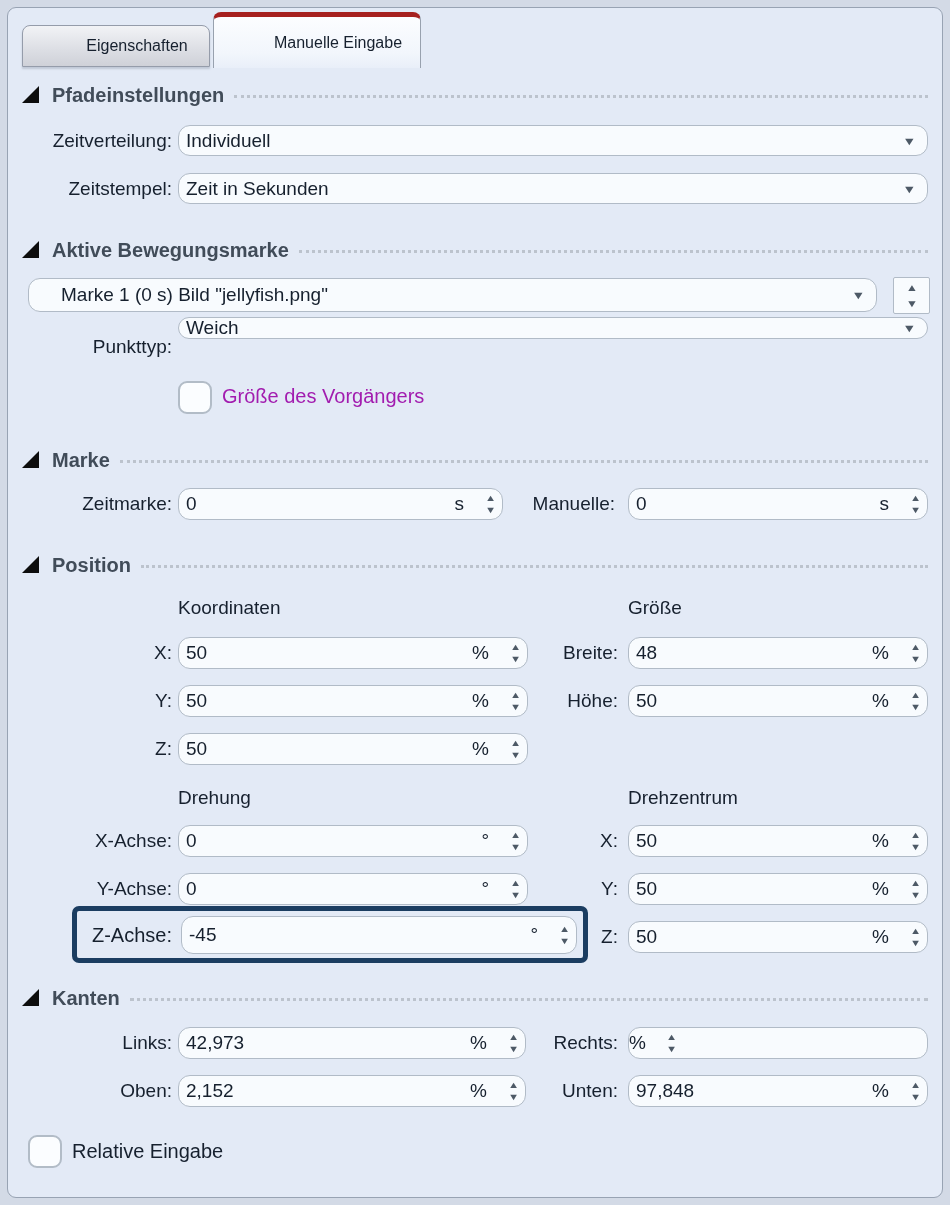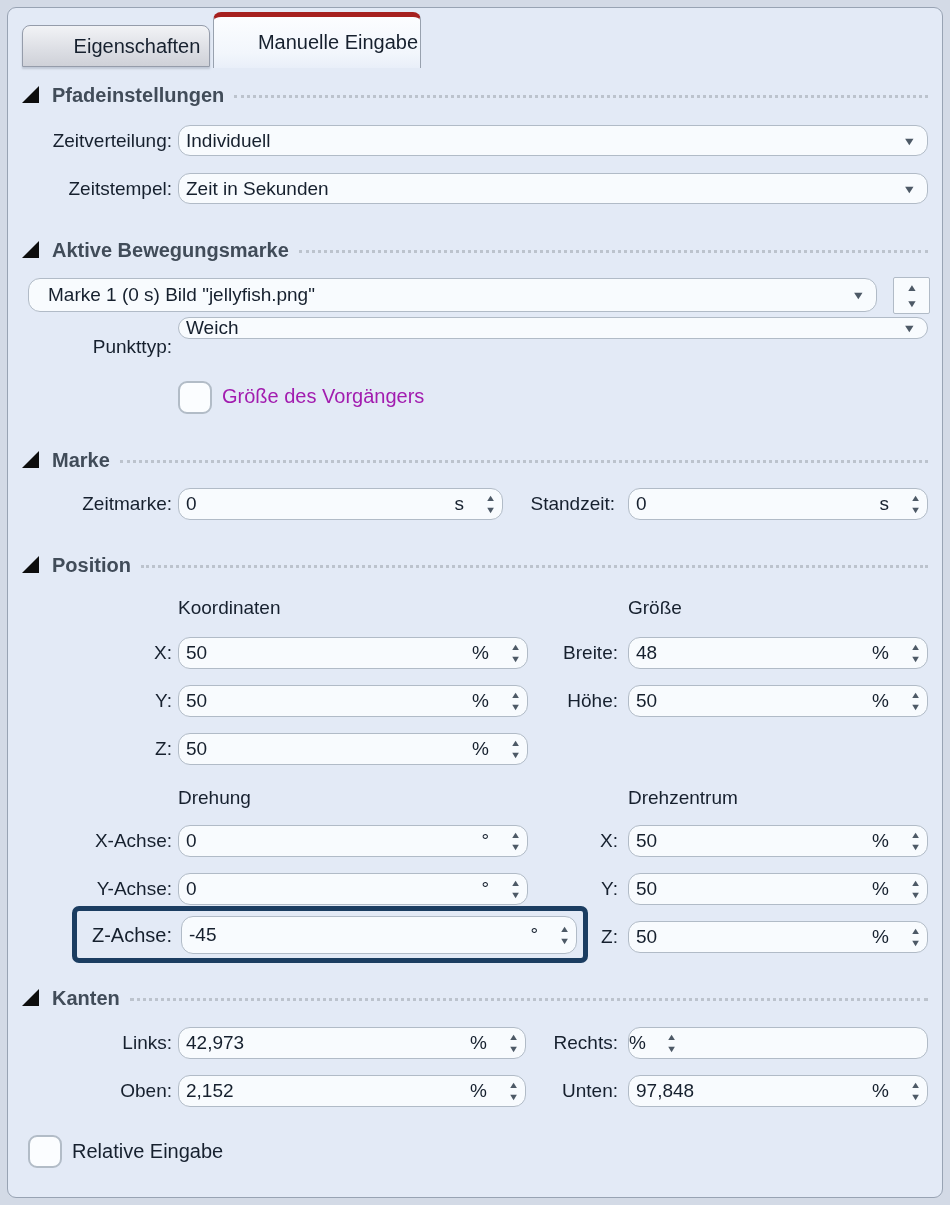--- a/index.html
+++ b/index.html
@@ -12,21 +12,21 @@
   }
   .panel {
     position:absolute; left:7px; top:7px; width:936px; height:1191px;
     background:#e3eaf6;
     border:1px solid #98a3b3;
     border-radius:9px;
   }
   
   .tab {
     position:absolute; display:flex; align-items:center; justify-content:center;
-    font-size:20px; border-radius:8px 8px 0 0; cursor:default;padding-left:42px;
+    font-size:16px; border-radius:8px 8px 0 0; cursor:default;padding-left:42px;
   }
   .tab-inactive {
     left:22px; top:25px; width:188px; height:42px;
     background:linear-gradient(#f2f3f6, #dcdee4 60%, #cfd1d8);
     border:1px solid #959caa;
     box-shadow:0 2px 2px rgba(90,100,120,.25);
     z-index:2;
   }
   .tab-active {
     left:202px; top:12px; width:208px; height:56px;
@@ -119,21 +119,21 @@
   <span class="caret">▼</span>
 </div>
 
 <div class="sect" style="top:236px">
   <span class="tri"></span>
   <span class="sect-title">Aktive Bewegungsmarke</span>
   <span class="leader"></span>
 </div>
 
 <div class="fld combo" style="left:28px; top:278px; width:849px; height:34px">
-  <span class="val" style="padding-left:19px">Marke 1 (0 s) Bild "jellyfish.png"</span>
+  <span class="val" style="padding-left:32px">Marke 1 (0 s) Bild "jellyfish.png"</span>
   <span class="caret">▼</span>
 </div>
 <div class="spinbtns" style="left:893px; top:277px; width:37px; height:37px">
   <span>▲</span>
   <span>▼</span>
 </div>
 
 <div class="lbl" style="left:22px; top:332px; width:150px">Punkttyp:</div>
 <div class="fld combo" style="left:178px; top:317px; width:750px; height:22px">
   <span class="val">Weich</span>
@@ -151,21 +151,21 @@
 
 <div class="lbl" style="left:22px; top:489px; width:150px">Zeitmarke:</div>
 <div class="fld spin" style="left:178px; top:488px; width:325px; height:32px">
   <span class="val">0</span>
   <span class="unit">s</span>
   <span class="arrows">
       <span>▲</span>
       <span>▼</span>
     </span>
 </div>
-<div class="lbl" style="left:505px; top:489px; width:110px">Standzeit:</div>
+<div class="lbl" style="left:505px; top:489px; width:110px">Manuelle:</div>
 <div class="fld spin" style="left:628px; top:488px; width:300px; height:32px">
   <span class="val">0</span>
   <span class="unit">s</span>
   <span class="arrows">
       <span>▲</span>
       <span>▼</span>
     </span>
 </div>
 
 <div class="sect" style="top:551px">

